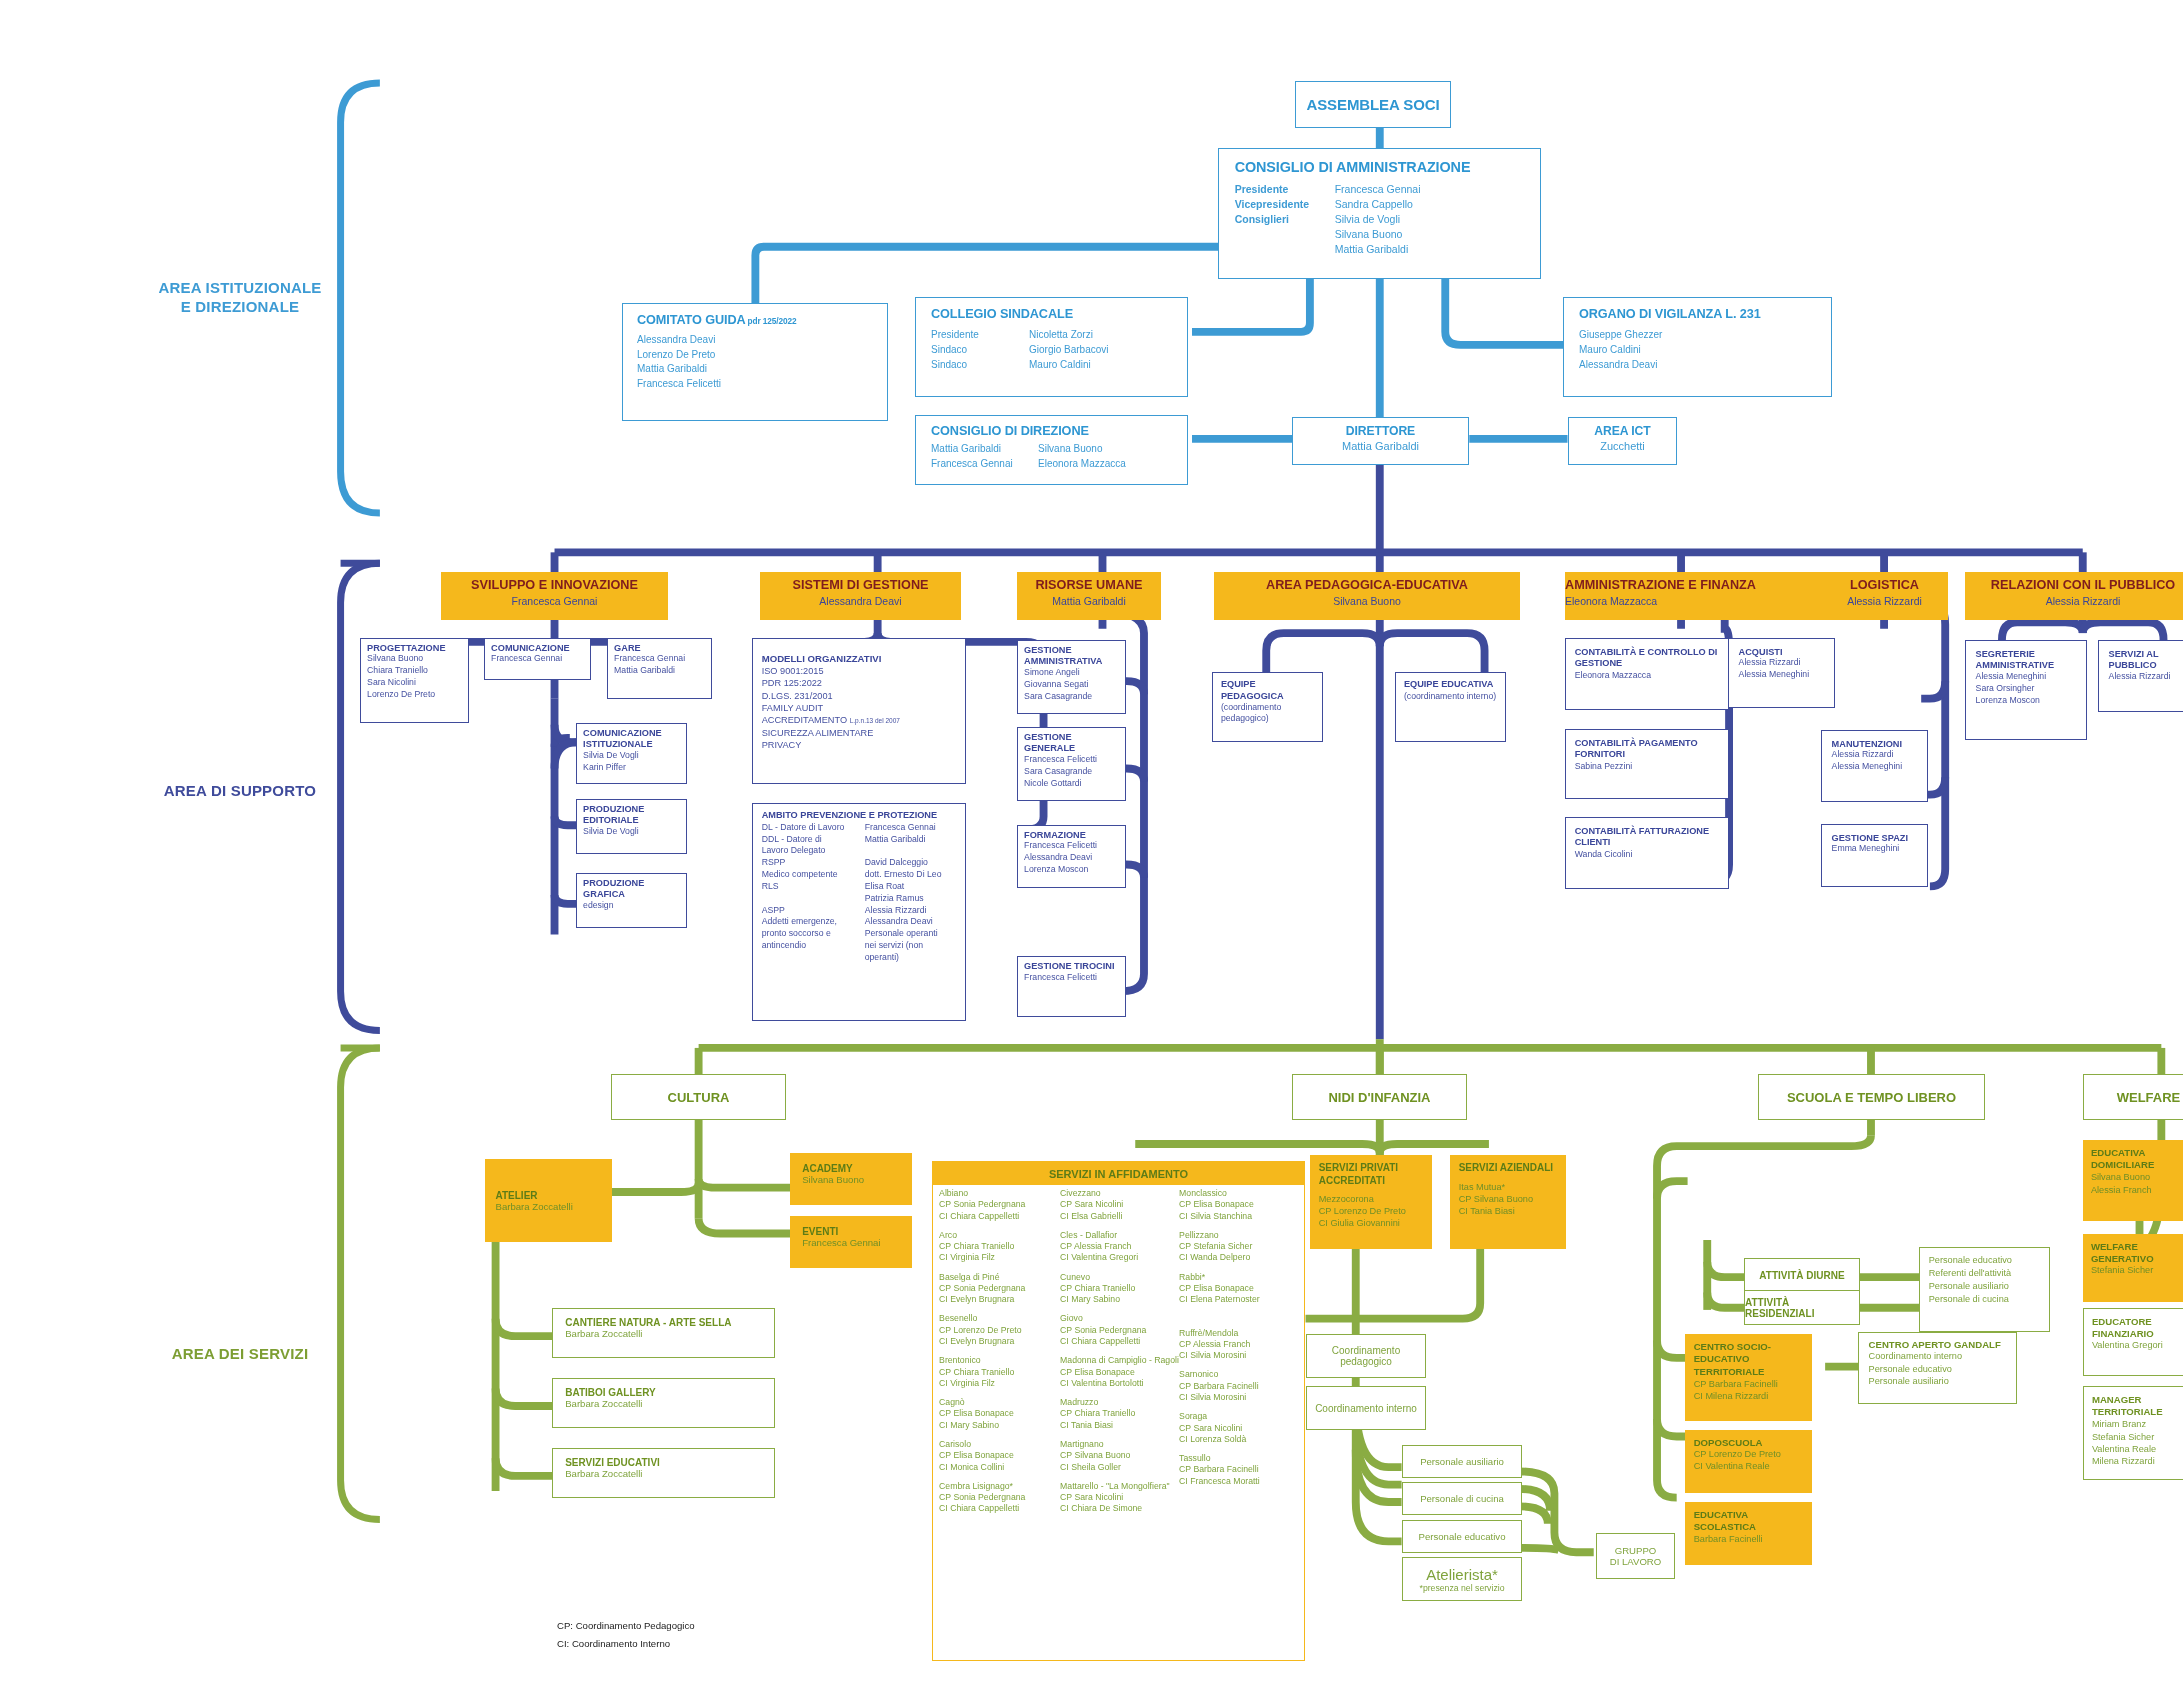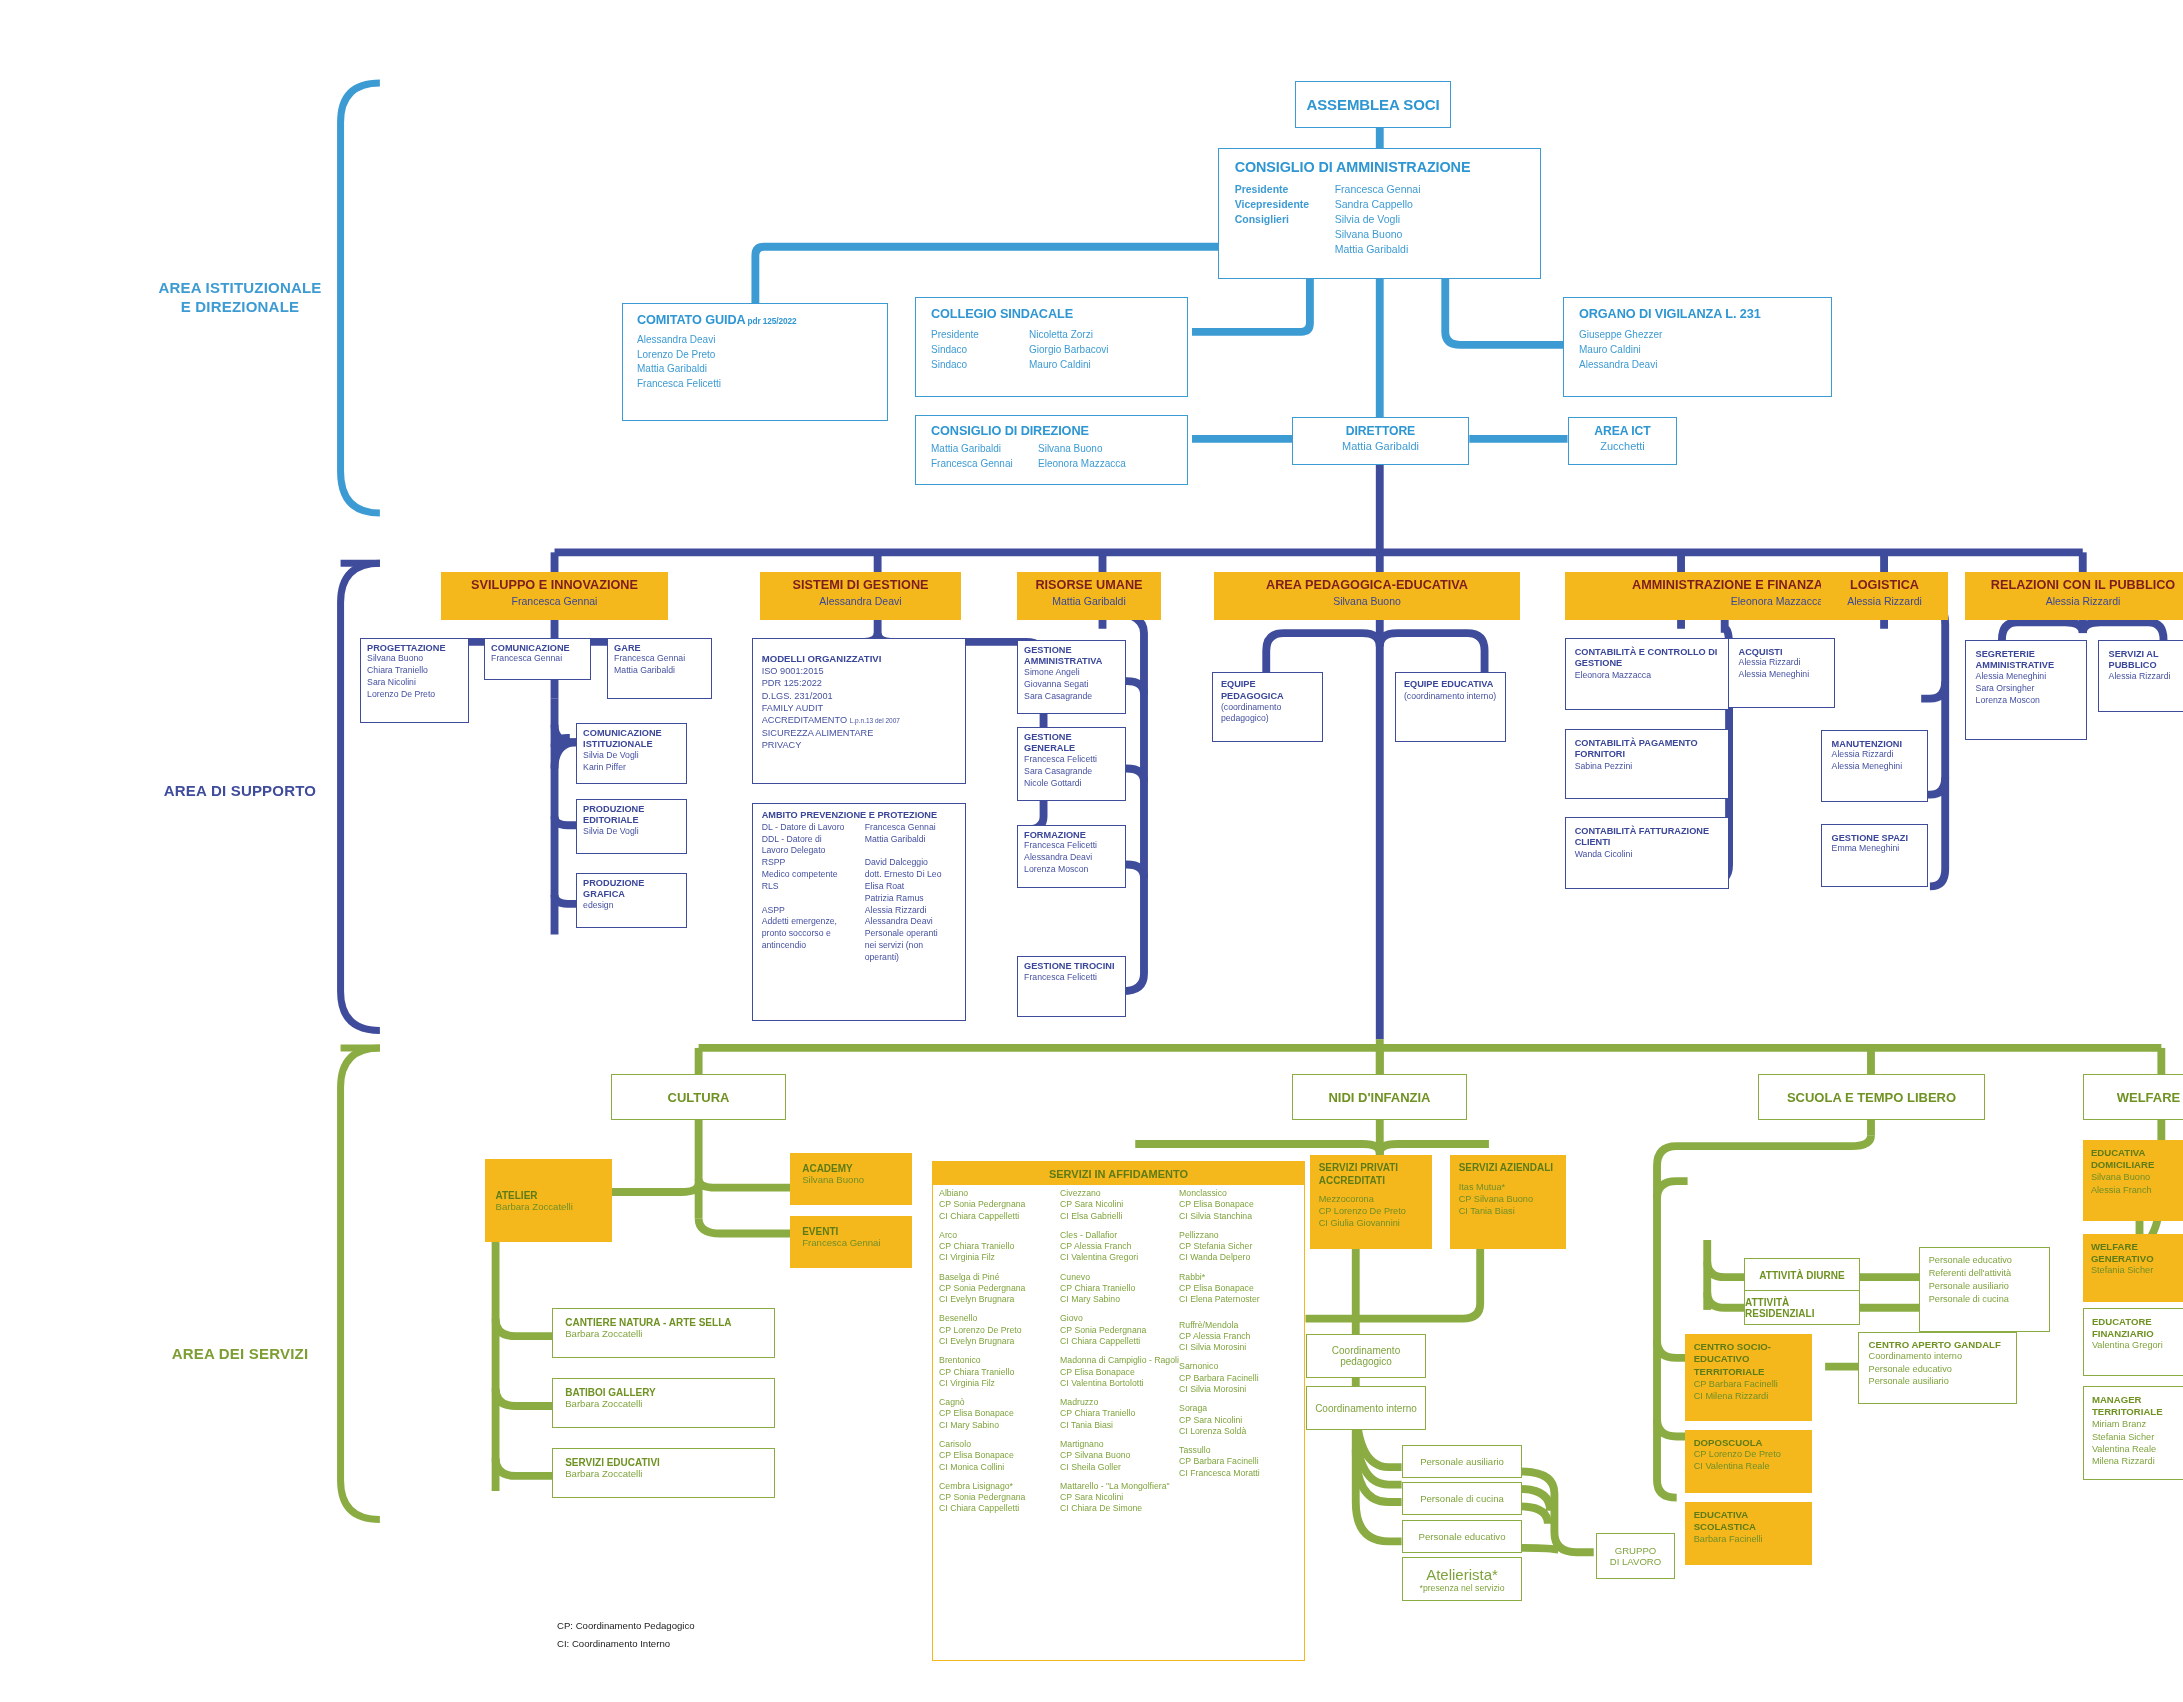--- a/index.html
+++ b/index.html
@@ -273,21 +273,21 @@
     <div class="orange-sub" style="font-size:10.5px; margin-top:2.6px;">Alessandra Deavi</div>
   </div>
   <div class="box orange" style="left:1017px; top:572px; width:144px; height:48px; text-align:center; padding-top:6.1px;">
     <div class="orange-title" style="font-size:12.7px;">RISORSE UMANE</div>
     <div class="orange-sub" style="font-size:10.5px; margin-top:2.6px;">Mattia Garibaldi</div>
   </div>
   <div class="box orange" style="left:1214px; top:572px; width:306px; height:48px; text-align:center; padding-top:6.1px;">
     <div class="orange-title" style="font-size:12.7px;">AREA PEDAGOGICA-EDUCATIVA</div>
     <div class="orange-sub" style="font-size:10.5px; margin-top:2.6px;">Silvana Buono</div>
   </div>
-  <div class="box orange" style="left:1565px; top:572px; width:258px; height:48px; text-align:right; padding-top:6.1px;">
+  <div class="box orange" style="left:1565px; top:572px; width:258px; height:48px; text-align:left; padding-top:6.1px;">
     <div class="orange-title" style="font-size:12.7px;">AMMINISTRAZIONE E FINANZA</div>
     <div class="orange-sub" style="font-size:10.5px; margin-top:2.6px;">Eleonora Mazzacca</div>
   </div>
   <div class="box orange" style="left:1821px; top:572px; width:127px; height:48px; text-align:center; padding-top:6.1px;">
     <div class="orange-title" style="font-size:12.7px;">LOGISTICA</div>
     <div class="orange-sub" style="font-size:10.5px; margin-top:2.6px;">Alessia Rizzardi</div>
   </div>
   <div class="box orange" style="left:1965px; top:572px; width:236px; height:48px; text-align:center; padding-top:6.1px;">
     <div class="orange-title" style="font-size:12.7px;">RELAZIONI CON IL PUBBLICO</div>
     <div class="orange-sub" style="font-size:10.5px; margin-top:2.6px;">Alessia Rizzardi</div>
@@ -592,21 +592,21 @@
           <div style="margin-bottom: 7.9px; font-size: 8.7px; line-height: 1.3; color: rgb(127, 163, 60);">
             <div>Monclassico</div>
             <div>CP Elisa Bonapace</div>
             <div>CI Silvia Stanchina</div>
           </div>
           <div style="margin-bottom: 7.9px; font-size: 8.7px; line-height: 1.3; color: rgb(127, 163, 60);">
             <div>Pellizzano</div>
             <div>CP Stefania Sicher</div>
             <div>CI Wanda Delpero</div>
           </div>
-          <div style="margin-bottom: 14px; font-size: 8.7px; line-height: 1.3; color: rgb(127, 163, 60);">
+          <div style="margin-bottom: 22px; font-size: 8.7px; line-height: 1.3; color: rgb(127, 163, 60);">
             <div>Rabbi*</div>
             <div>CP Elisa Bonapace</div>
             <div>CI Elena Paternoster</div>
           </div>
           <div style="margin-bottom: 7.9px; font-size: 8.7px; line-height: 1.3; color: rgb(127, 163, 60);">
             <div>Ruffrè/Mendola</div>
             <div>CP Alessia Franch</div>
             <div>CI Silvia Morosini</div>
           </div>
           <div style="margin-bottom: 7.9px; font-size: 8.7px; line-height: 1.3; color: rgb(127, 163, 60);">

